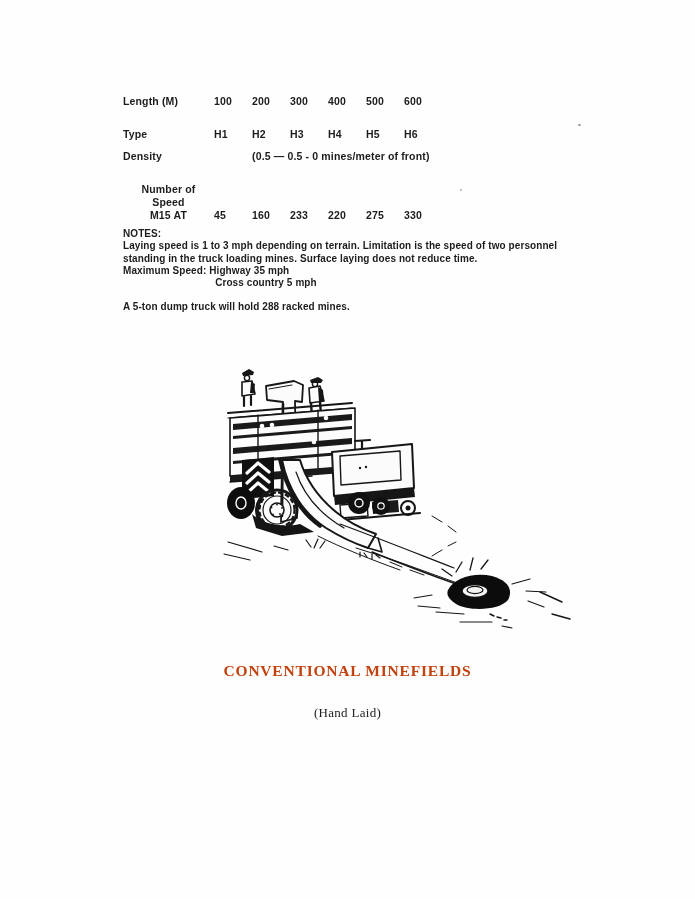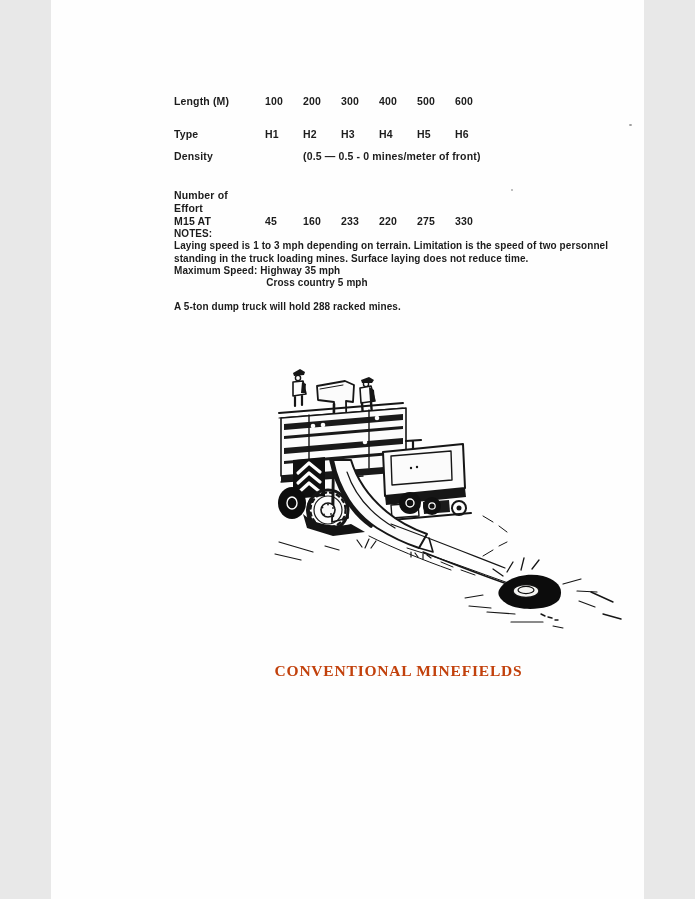--- a/index.html
+++ b/index.html
@@ -1,37 +1,36 @@
 <!DOCTYPE html>
 <html><head>
 <meta charset="utf-8">
 <style>
   html,body{margin:0;padding:0;background:#e8e8e8;}
   .page{
     position:relative;
-    width:555px;height:899px;
+    width:695px;height:899px;
     margin:0 auto;
     background:#fefefe;
     overflow:hidden;
     font-family:"Liberation Sans",sans-serif;
     color:#1c1c1c;
-    padding-left:38px;
   }
   
   .minefield-table{
     position:absolute;left:123px;top:84px;
     font-size:10.5px;font-weight:bold;letter-spacing:.15px;
     line-height:13px;
   }
   .trow{display:flex;align-items:flex-end;}
   .trow.mb9{margin-bottom:9px;}
-  .trow.mb8{margin-bottom:26px;}
+  .trow.mb8{margin-bottom:20px;}
   .trow.mb6{margin-bottom:6px;}
   .tlabel{width:91px;}
-  .tlabel .lbl-line{white-space:nowrap;}
+  .tlabel .lbl-line{white-space:nowrap;text-align:center;}
   .tval{width:38px;white-space:nowrap;margin-top:11px;}
   .density-span{margin-left:38px;white-space:nowrap;}
   
   .notes{
     position:absolute;left:123px;top:227px;width:500px;
     font-size:10.5px;font-weight:bold;letter-spacing:.1px;
     line-height:12.3px;
     transform:scaleX(.95);transform-origin:left top;
   }
   .notes .indent{padding-left:97px;}
@@ -87,21 +86,21 @@
     </div>
 
     <div class="trow mb8">
       <div class="tlabel">Density</div>
       <div class="density-span">(0.5 — 0.5 - 0 mines/meter of front)</div>
     </div>
 
     <div class="trow mb6">
       <div class="tlabel">
         <div class="lbl-line">Number of</div>
-        <div class="lbl-line">Effort</div>
+        <div class="lbl-line">Speed</div>
         <div class="lbl-line">M15 AT</div>
       </div>
       <div class="tval">45</div>
       <div class="tval">160</div>
       <div class="tval">233</div>
       <div class="tval">220</div>
       <div class="tval">275</div>
       <div class="tval">330</div>
     </div>
 
@@ -230,16 +229,17 @@
         <path d="M290,228 l18,-5 m-4,12 l20,1 m-18,9 l16,6" stroke-width="1.2"></path>
         <path d="M214,256 l28,2 m-4,8 l32,0 m10,4 l10,2" stroke-width="1.2"></path>
         <path d="M192,242 l18,-3 m-14,11 l22,2" stroke-width="1.1"></path>
         <path d="M318,236 l22,10 m-10,12 l18,5"></path>
         <path d="M268,258 l4,2 m3,1 l4,1 m3,2 l3,0" stroke-width="1.4"></path>
       </g>
     </g>
   </svg>
 
   <h1 class="doc-title">CONVENTIONAL MINEFIELDS</h1>
+  <p class="doc-subtitle">(Hand Laid)</p>
 
   <div class="speck speck-1"></div>
   <div class="speck speck-2"></div>
 </div>
 
 </body></html>

